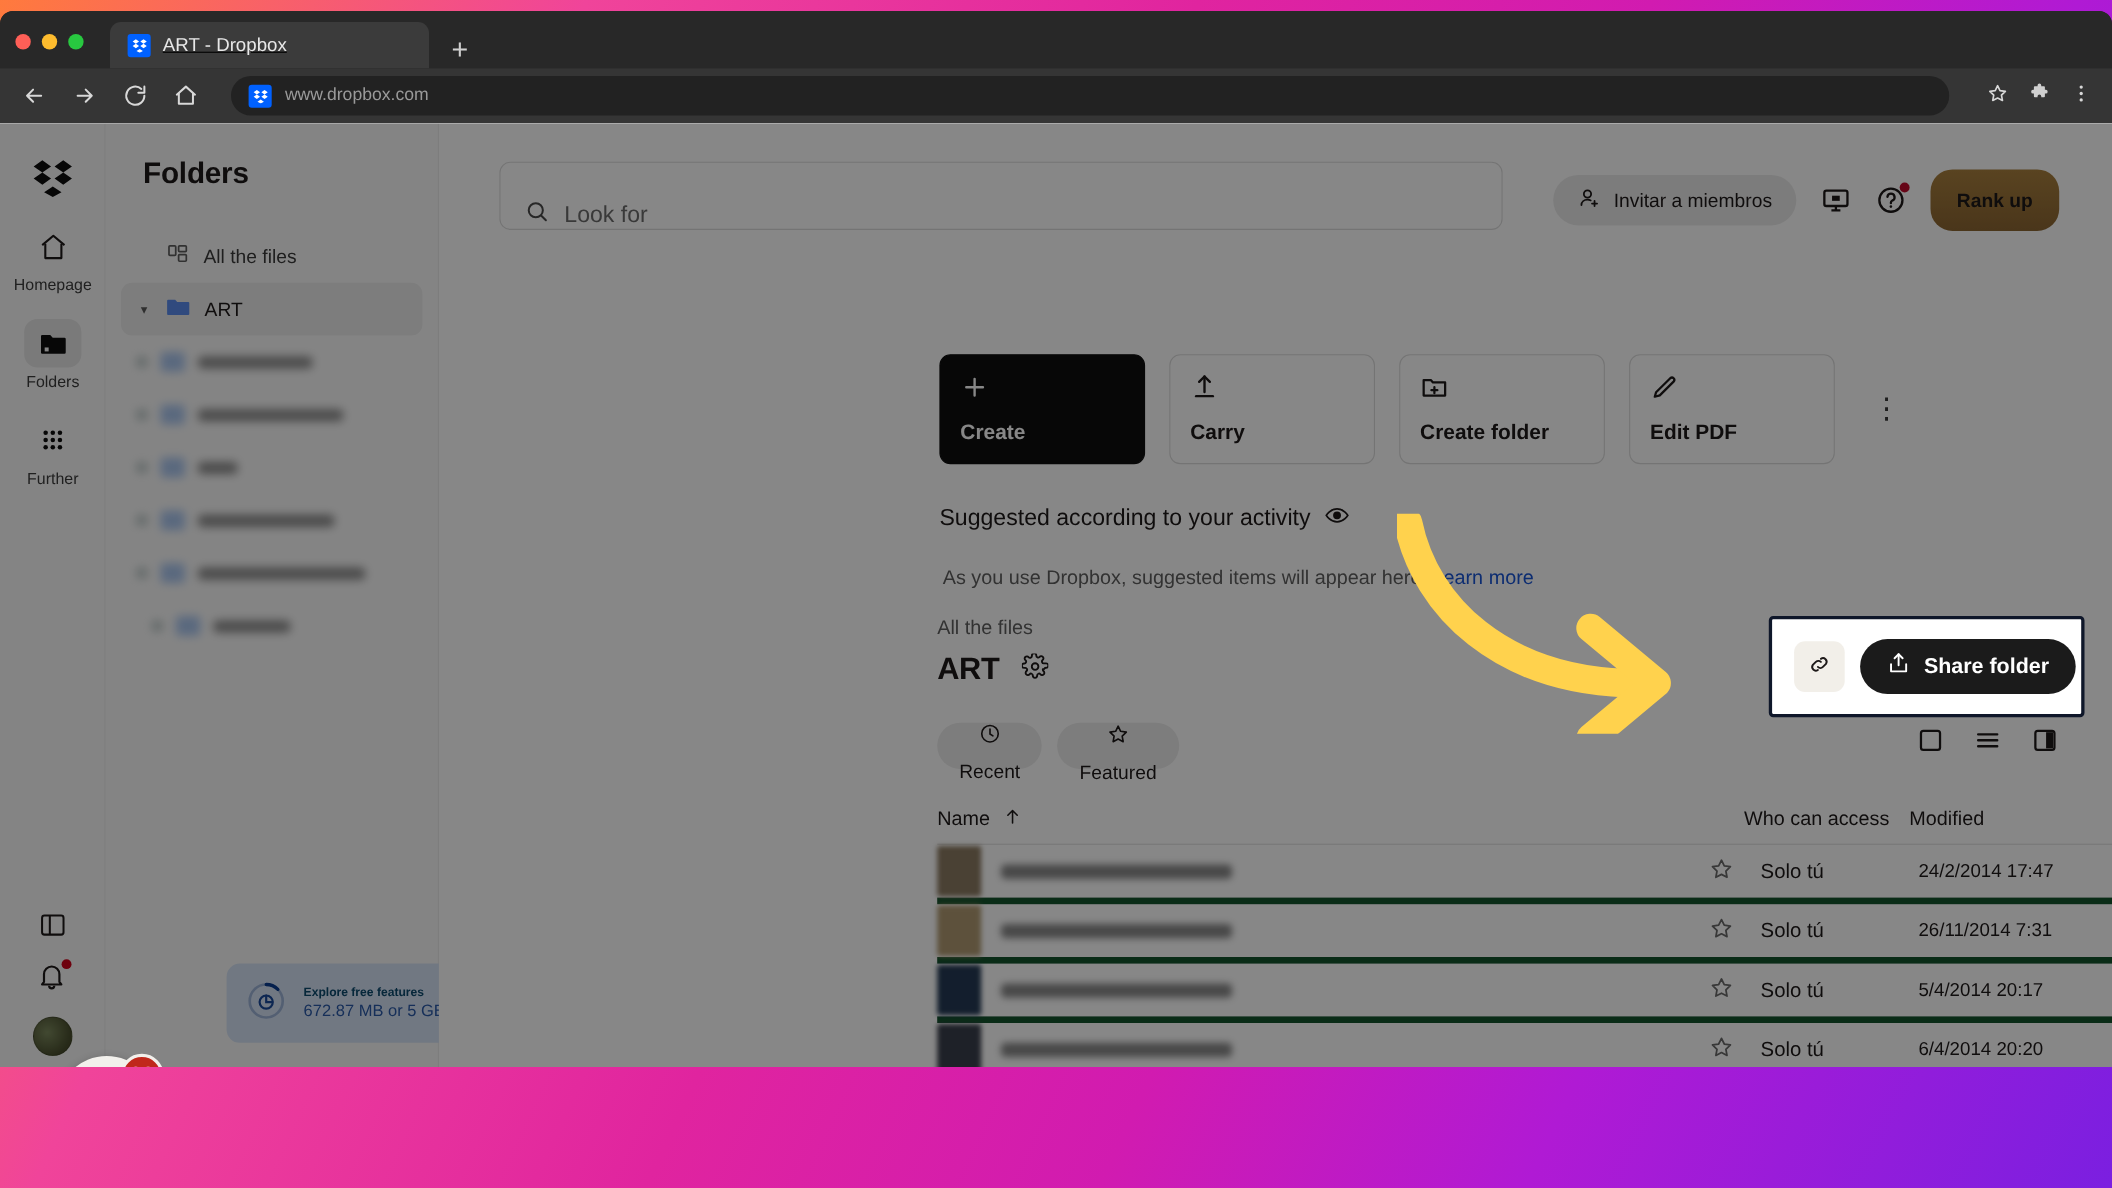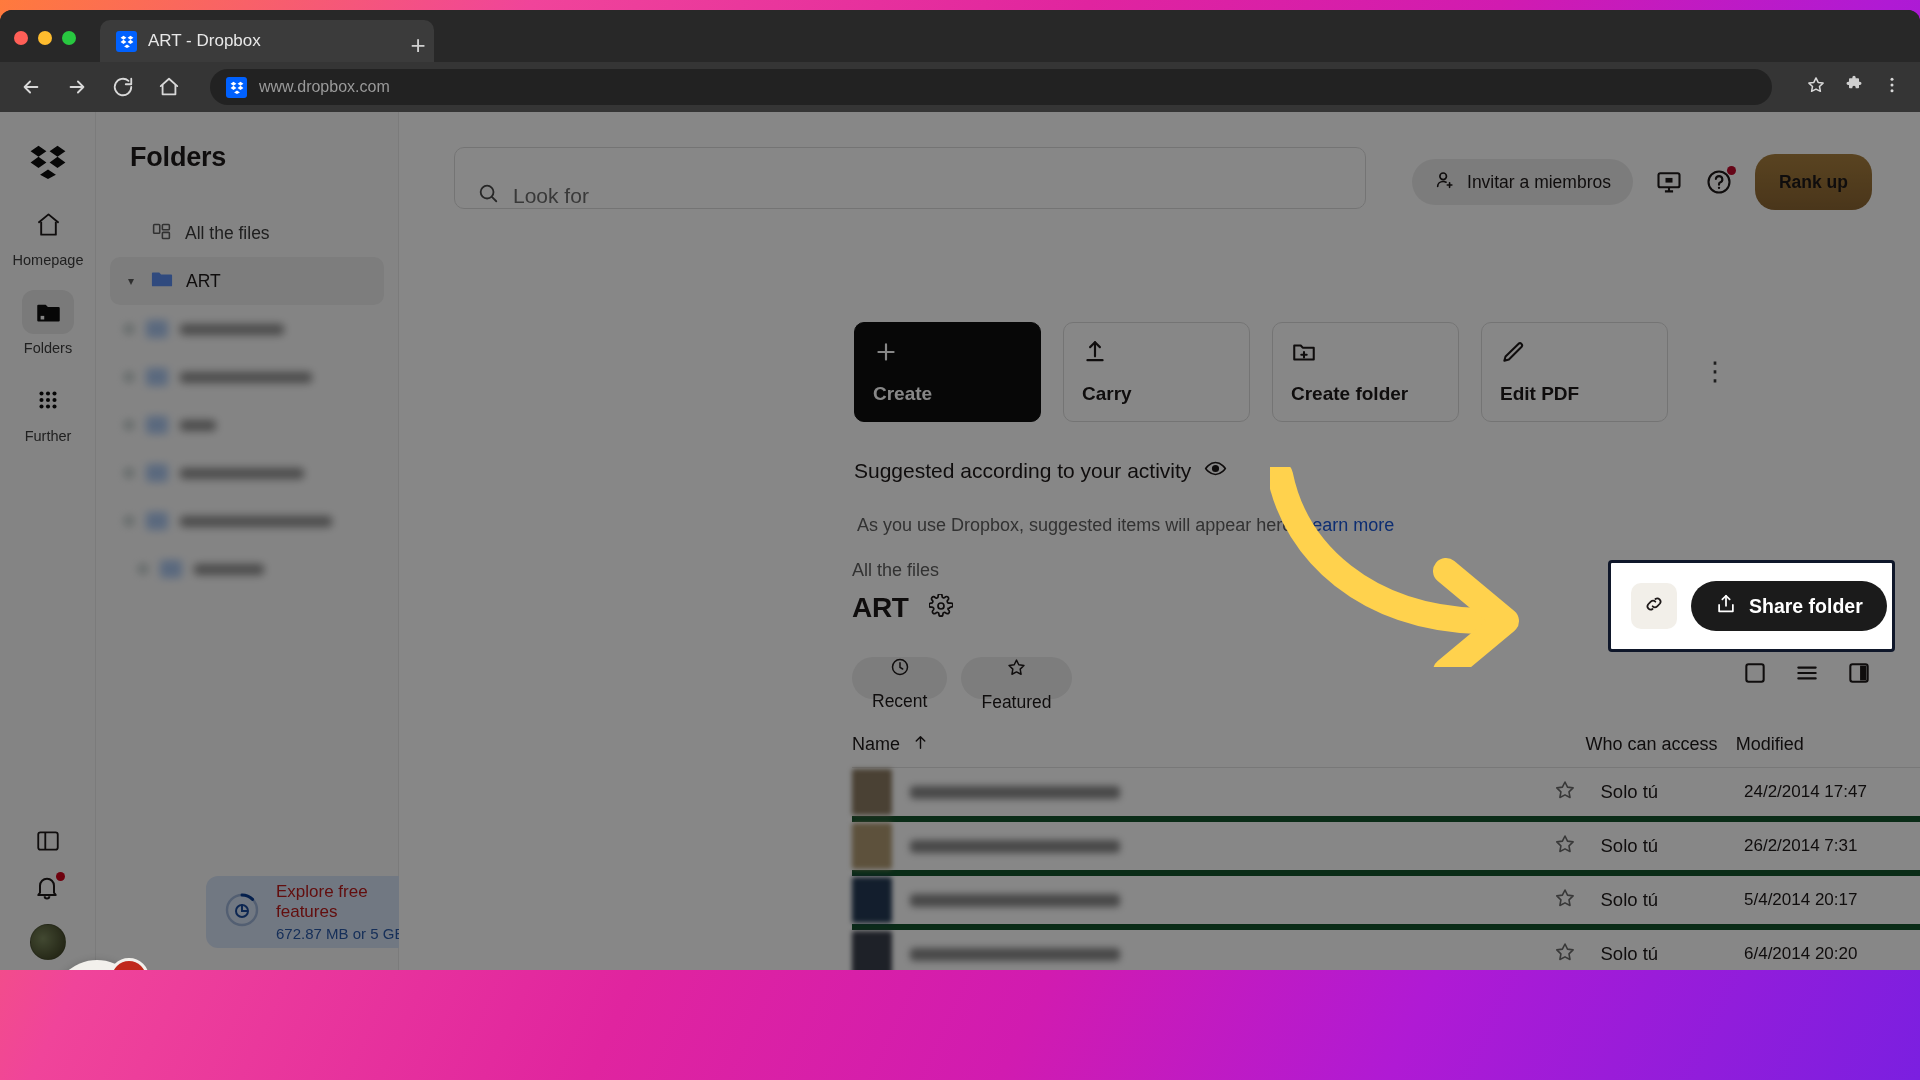--- a/index.html
+++ b/index.html
@@ -13,23 +13,23 @@
   #browser {
     position:absolute; left:0; top:10px; width:1920px; height:960px;
     background:#282828; border-radius:12px 12px 0 0; overflow:hidden;
   }
   
   .tabstrip { height:52px; position:relative; background:#282828; }
   .traffic { position:absolute; left:14px; top:21px; display:flex; gap:10px; }
   .dot { width:14px; height:14px; border-radius:50%; }
   .dot.r{background:#ff5f57;} .dot.y{background:#febc2e;} .dot.g{background:#28c840;}
   .tab {
-    position:absolute; left:100px; top:10px; width:334px; height:42px;
+    position:absolute; left:100px; top:10px; width:290px; height:42px;
     background:#3b3b3b; border-radius:10px 10px 0 0;
-    display:flex; align-items:center; gap:11px; padding:0 16px;
+    display:flex; align-items:center; gap:11px; padding:0 16px;text-decoration:underline;
   }
   .tab-title { color:#e8e8e8; font-size:17px; white-space:nowrap; }
   .dbx-fav { width:21px; height:21px; background:#0061ff; border-radius:3px;
              display:flex; align-items:center; justify-content:center; flex:0 0 auto;}
   .newtab { position:absolute; left:405px; top:22px; color:#cfcfcf; font-size:26px; line-height:1;
             width:26px; text-align:center; }
   
   .urlbar-row { height:50px; background:#353535; display:flex; align-items:center; padding:0 18px; gap:20px; }
   .navbtn { color:#d8d8d8; width:26px; height:26px; display:flex; align-items:center; justify-content:center; }
   .urlfield {
@@ -68,21 +68,21 @@
   .sb-lbl.dark { color:#1e1919; }
   .caret { width:14px; font-size:12px; color:#5a5a5a; display:inline-block; text-align:center;}
   .blur-row { display:flex; align-items:center; gap:12px; height:48px; margin:0 28px; filter:blur(4.2px); opacity:.62;}
   .blur-caret { width:10px; height:10px; background:#9aa; border-radius:2px;}
   .blur-folder { width:22px; height:18px; background:#7aa7e8; border-radius:3px;}
   .blur-name { height:11px; background:#4a4a4a; border-radius:4px; }
   .storage {
     position:absolute; left:110px; bottom:22px; width:278px; height:72px;
     background:#d6e2f5; border-radius:12px; display:flex; align-items:center; padding:0 16px; gap:14px;
   }
-  .stor-txt1 { font-size:17px; font-weight:400; color:#b91c1c;}
+  .stor-txt1 { font-size:11px; font-weight:700; color:#0c4a6e;}
   .stor-txt2 { font-size:15px; color:#2a5aa8; margin-top:3px;}
   
   .main { position:absolute; left:399px; top:0; right:0; height:858px; background:#fff; }
   .search {
     position:absolute; left:55px; top:35px; width:912px; height:62px;
     border:1px solid #dcdcdc; border-radius:10px; display:flex; align-items:flex-end; gap:14px; padding:0 22px;
   }
   .search-ph { font-size:21px; color:#6d6d6d; }
   .hdr-right { position:absolute; right:48px; top:42px; display:flex; align-items:center; gap:22px; }
   .invite {
@@ -524,21 +524,21 @@
             </div>
             <div class="trow">
               <div class="cell-name">
                 <span class="thumb" style="background:#b09a72"></span>
                 <span class="fname"></span>
               </div>
               <span class="star"><svg width="24" height="24" viewBox="0 0 24 24" fill="none" stroke="#6a6a6a" stroke-width="1.6" stroke-linejoin="round">
                   <path d="M12 4l2.5 5.1 5.6.8-4.1 4 1 5.6L12 16.9 6.9 19.5l1-5.6-4.1-4 5.6-.8z"></path>
                 </svg></span>
               <div class="cell-access">Solo tú</div>
-              <div class="cell-mod">26/2/2014 7:31</div>
+              <div class="cell-mod">26/11/2014 7:31</div>
             </div>
             <div class="trow">
               <div class="cell-name">
                 <span class="thumb" style="background:#243a55"></span>
                 <span class="fname"></span>
               </div>
               <span class="star"><svg width="24" height="24" viewBox="0 0 24 24" fill="none" stroke="#6a6a6a" stroke-width="1.6" stroke-linejoin="round">
                   <path d="M12 4l2.5 5.1 5.6.8-4.1 4 1 5.6L12 16.9 6.9 19.5l1-5.6-4.1-4 5.6-.8z"></path>
                 </svg></span>
               <div class="cell-access">Solo tú</div>

